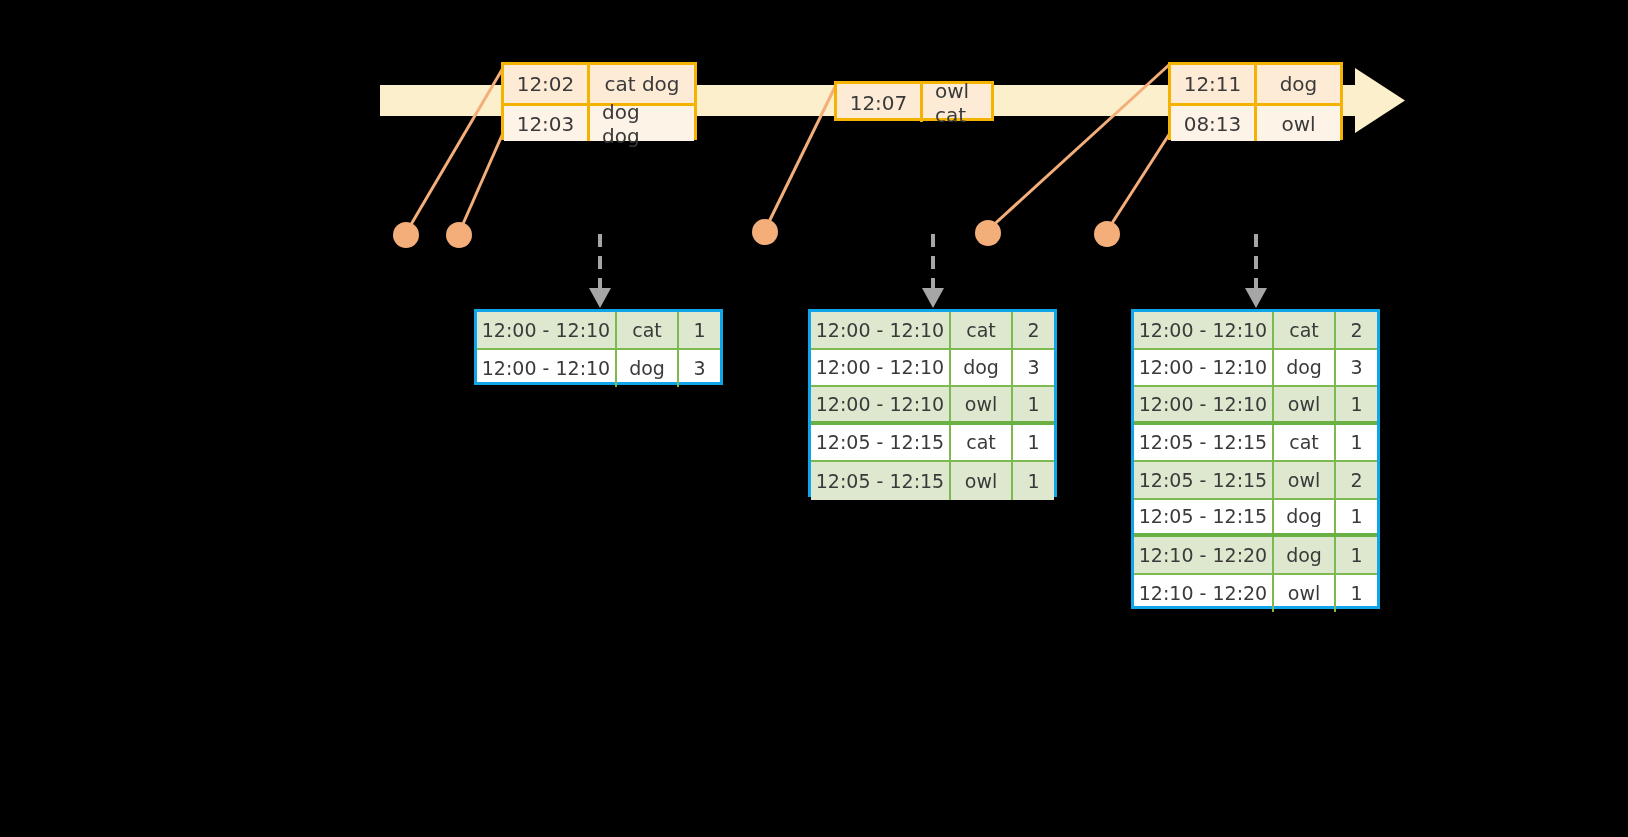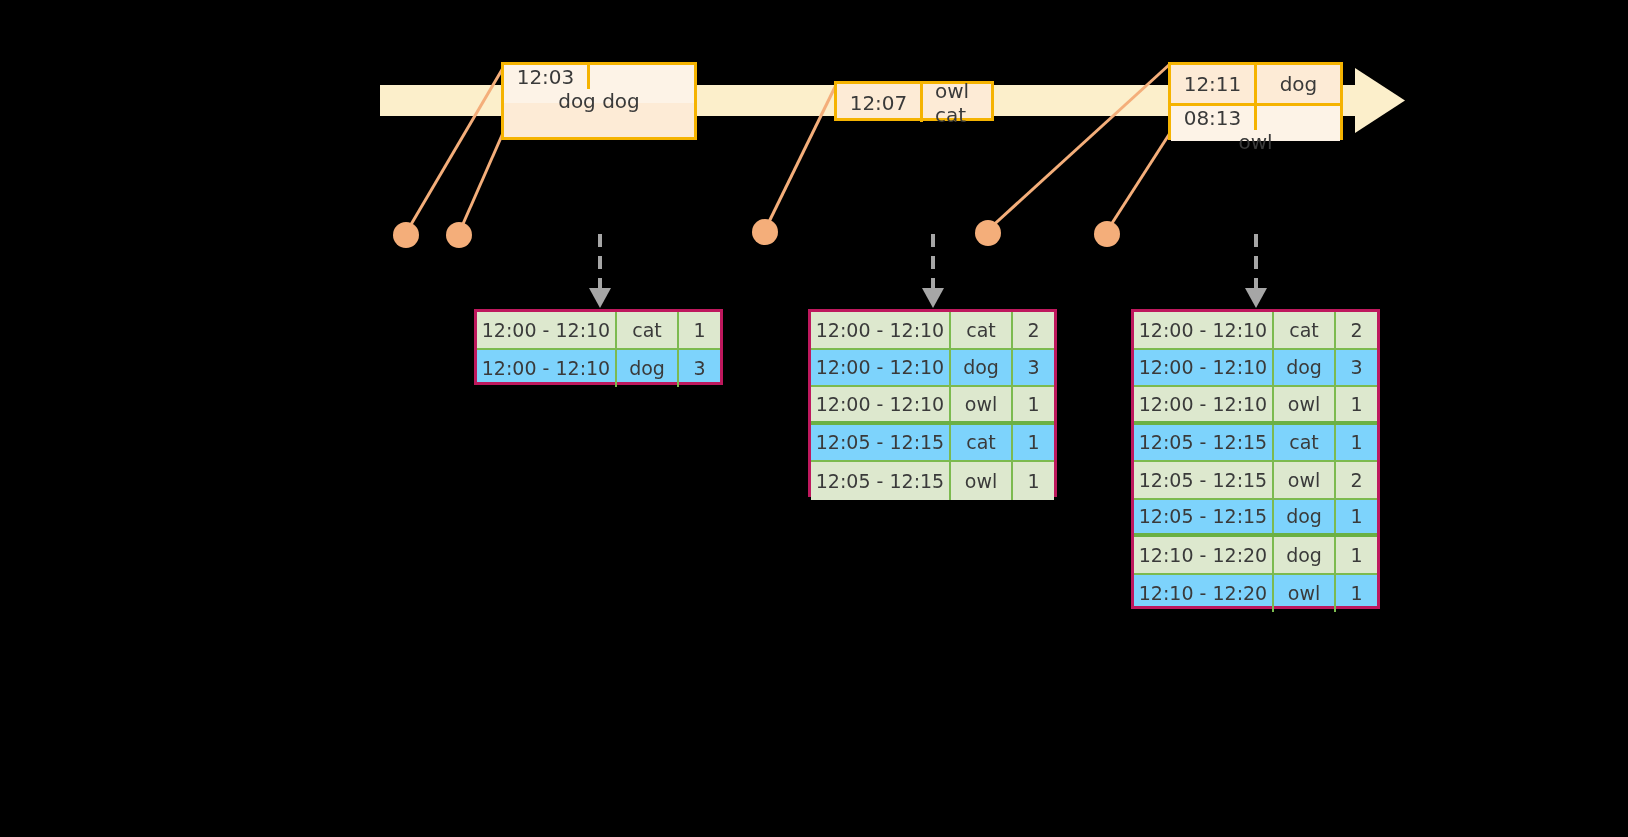--- a/index.html
+++ b/index.html
@@ -6,29 +6,29 @@
   body{width:1628px;height:837px;position:relative;overflow:hidden;
        font-family:"DejaVu Sans","Liberation Sans",sans-serif;}
   #stage{position:absolute;left:0;top:0;width:1628px;height:837px;}
   svg.layer{position:absolute;left:0;top:0;width:1628px;height:837px;pointer-events:none;}
 
   
   .evt-table{position:absolute;border:3px solid #F5B301;box-sizing:border-box;
              background:#FDEBD6;}
   .evt-row{display:flex;height:38px;box-sizing:border-box;}
   .evt-row + .evt-row{border-top:3px solid #F5B301;}
-  .evt-row.alt{background:#FDF3E7;flex-direction:column;}
+  .evt-row.alt{background:#FDF3E7;}
   .evt-time{width:86px;display:flex;align-items:center;justify-content:center;
             border-right:3px solid #F5B301;font-size:20px;color:#3a3a3a;box-sizing:border-box;}
   .evt-val{flex:1;display:flex;align-items:center;justify-content:center;
            font-size:20px;color:#3a3a3a;box-sizing:border-box;padding:0 12px;}
 
   
-  .res-table{position:absolute;border:3px solid #be185d;box-sizing:border-box;
-             background:#7dd3fc;}
+  .res-table{position:absolute;border:3px solid #0ea5e9;box-sizing:border-box;
+             background:#ffffff;}
   .res-row{display:flex;height:37.5px;box-sizing:border-box;border-bottom:2px solid #7CBA4F;}
   .res-row:last-child{border-bottom:none;}
   .res-row.thick{border-bottom:4px solid #6BB044;}
   .res-row.shade{background:#DDE8CE;}
   .res-win{display:flex;align-items:center;justify-content:center;
            font-size:19px;color:#3a3a3a;border-right:2px solid #7CBA4F;box-sizing:border-box;}
   .res-key{display:flex;align-items:center;justify-content:center;
            font-size:19px;color:#3a3a3a;border-right:2px solid #7CBA4F;box-sizing:border-box;}
   .res-cnt{display:flex;align-items:center;justify-content:center;
            font-size:19px;color:#3a3a3a;box-sizing:border-box;}
@@ -71,20 +71,24 @@
         <polygon points="922,288 944,288 933,308" stroke="none"></polygon>
       </g>
       <g>
         <line x1="1256" y1="234" x2="1256" y2="290" stroke-dasharray="13,9"></line>
         <polygon points="1245,288 1267,288 1256,308" stroke="none"></polygon>
       </g>
     </g>
   </svg>
 
   <div class="evt-table" style="left:501px;top:62px;width:196px;height:78px;">
+    <div class="evt-row">
+      <div class="evt-time">12:02</div>
+      <div class="evt-val">cat dog</div>
+    </div>
     <div class="evt-row alt">
       <div class="evt-time">12:03</div>
       <div class="evt-val">dog dog</div>
     </div>
   </div>
 
   <div class="evt-table" style="left:834px;top:81px;width:160px;height:40px;">
     <div class="evt-row">
       <div class="evt-time">12:07</div>
       <div class="evt-val">owl cat</div>

